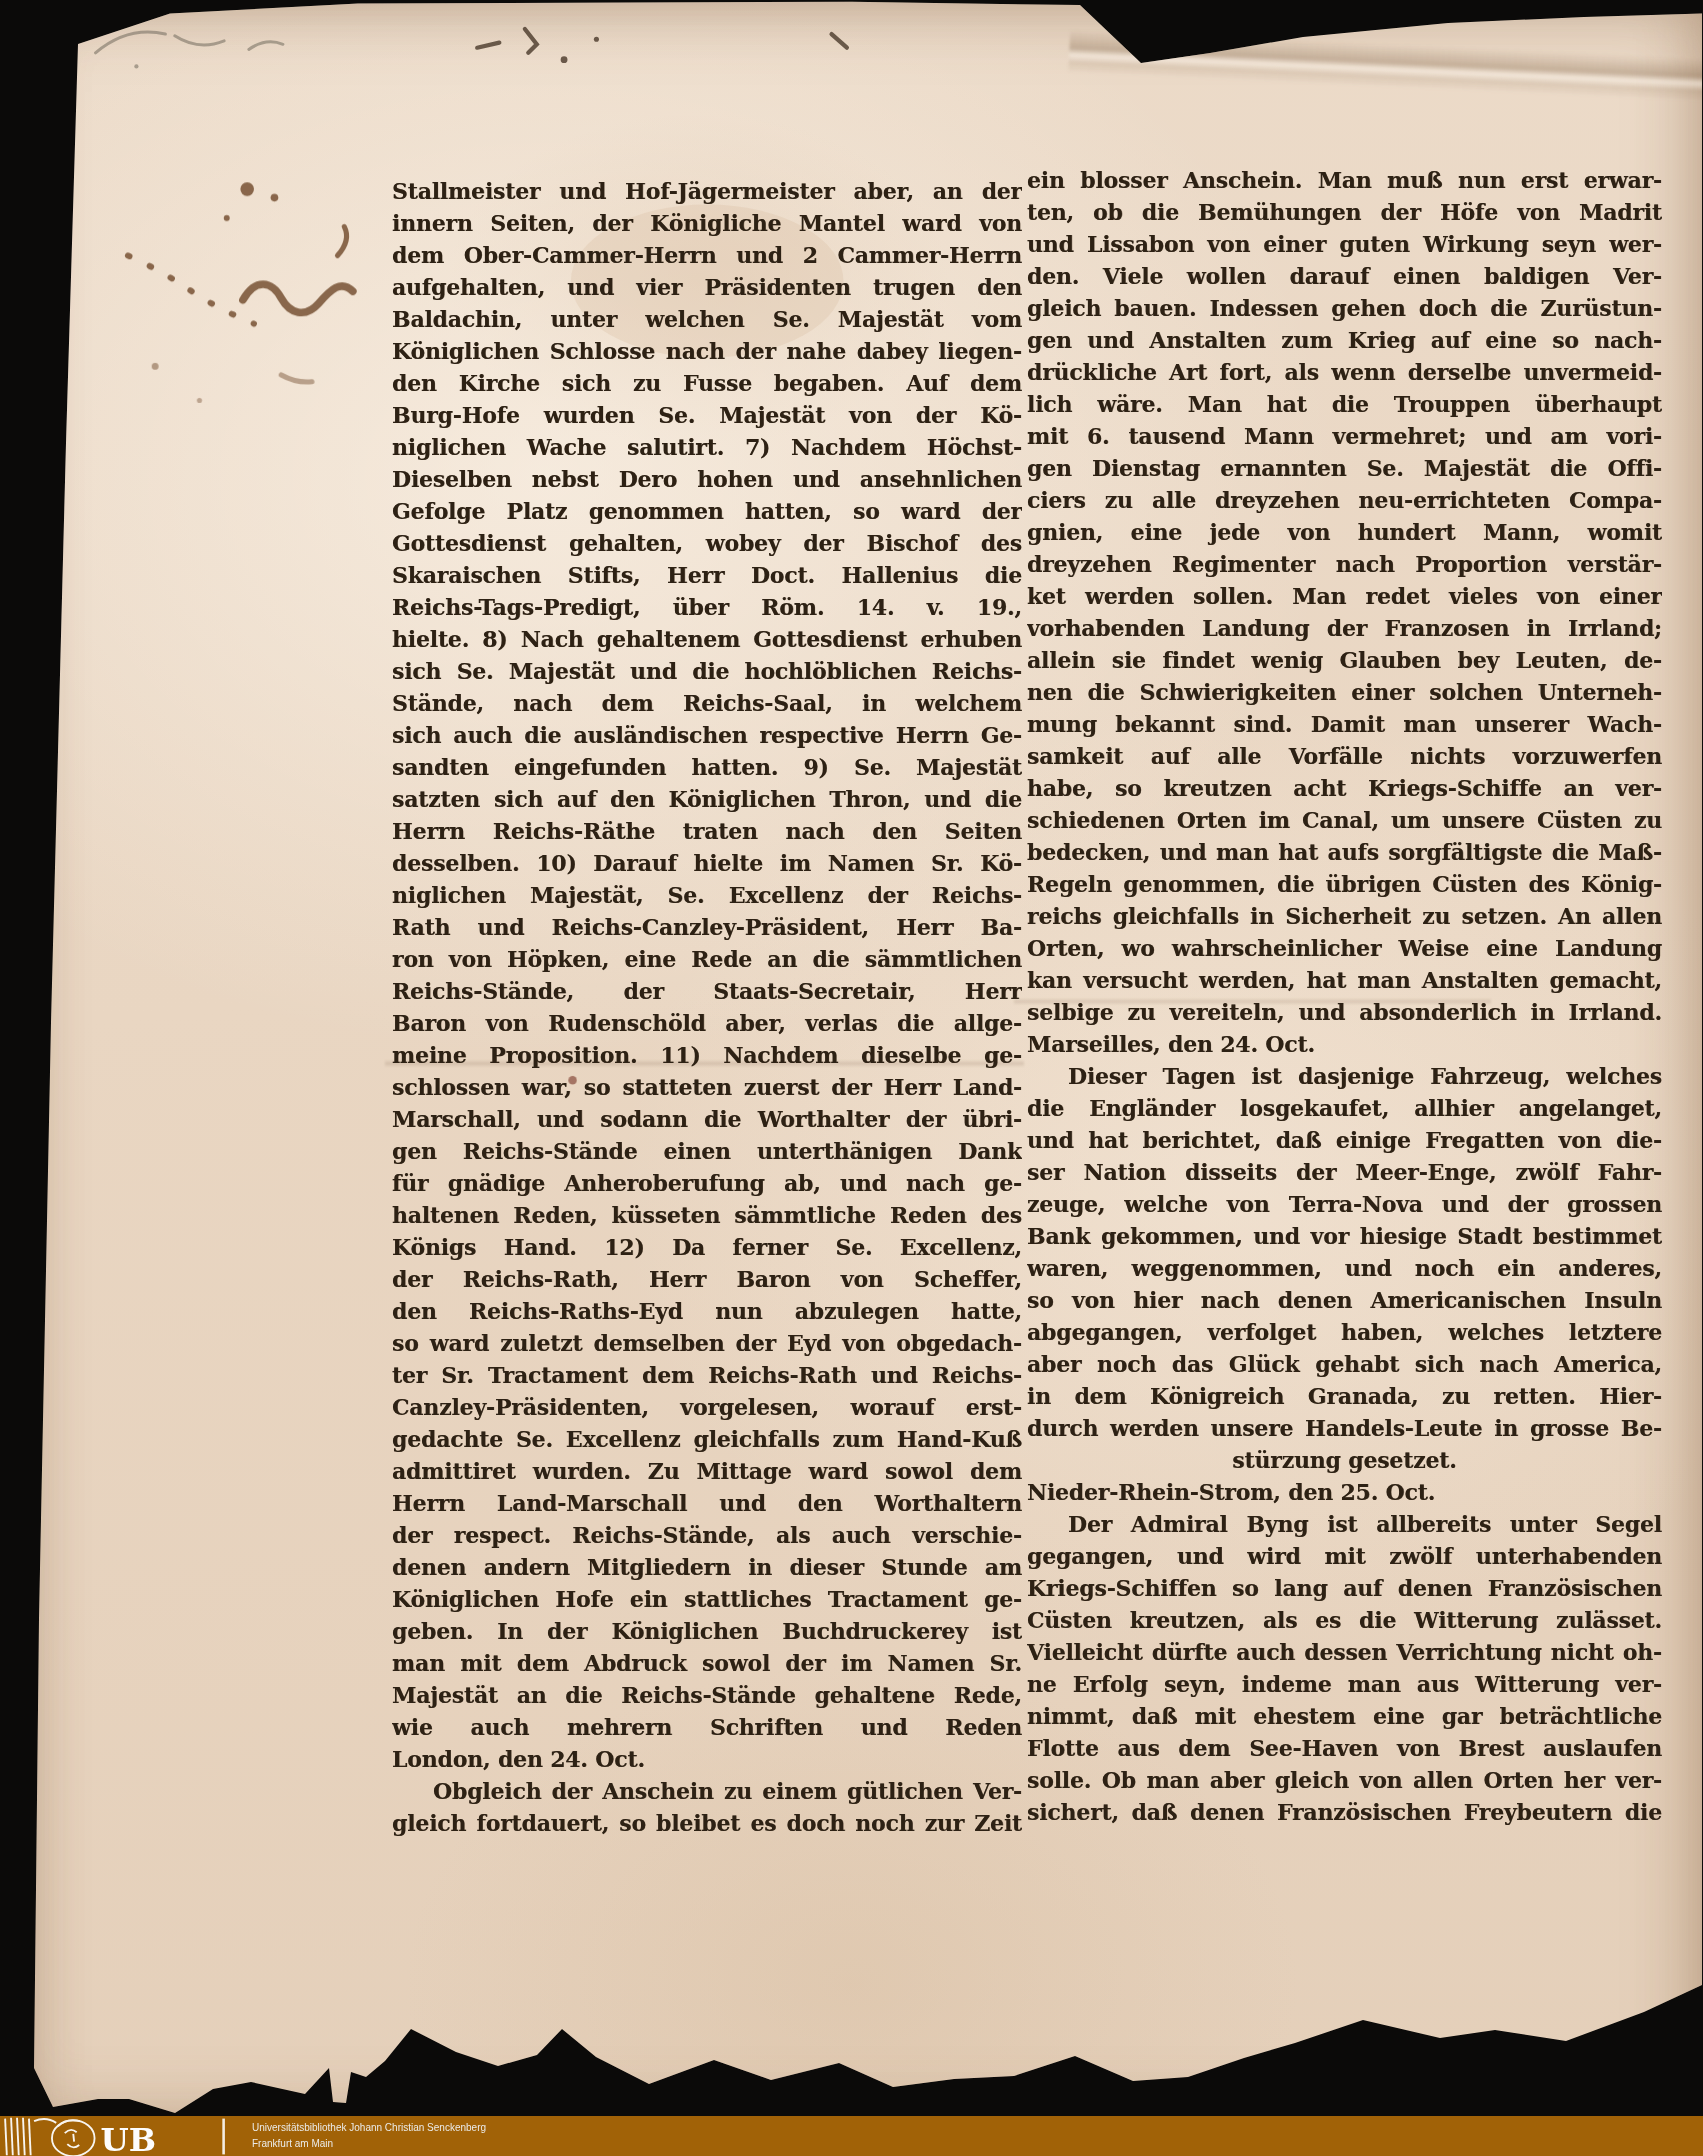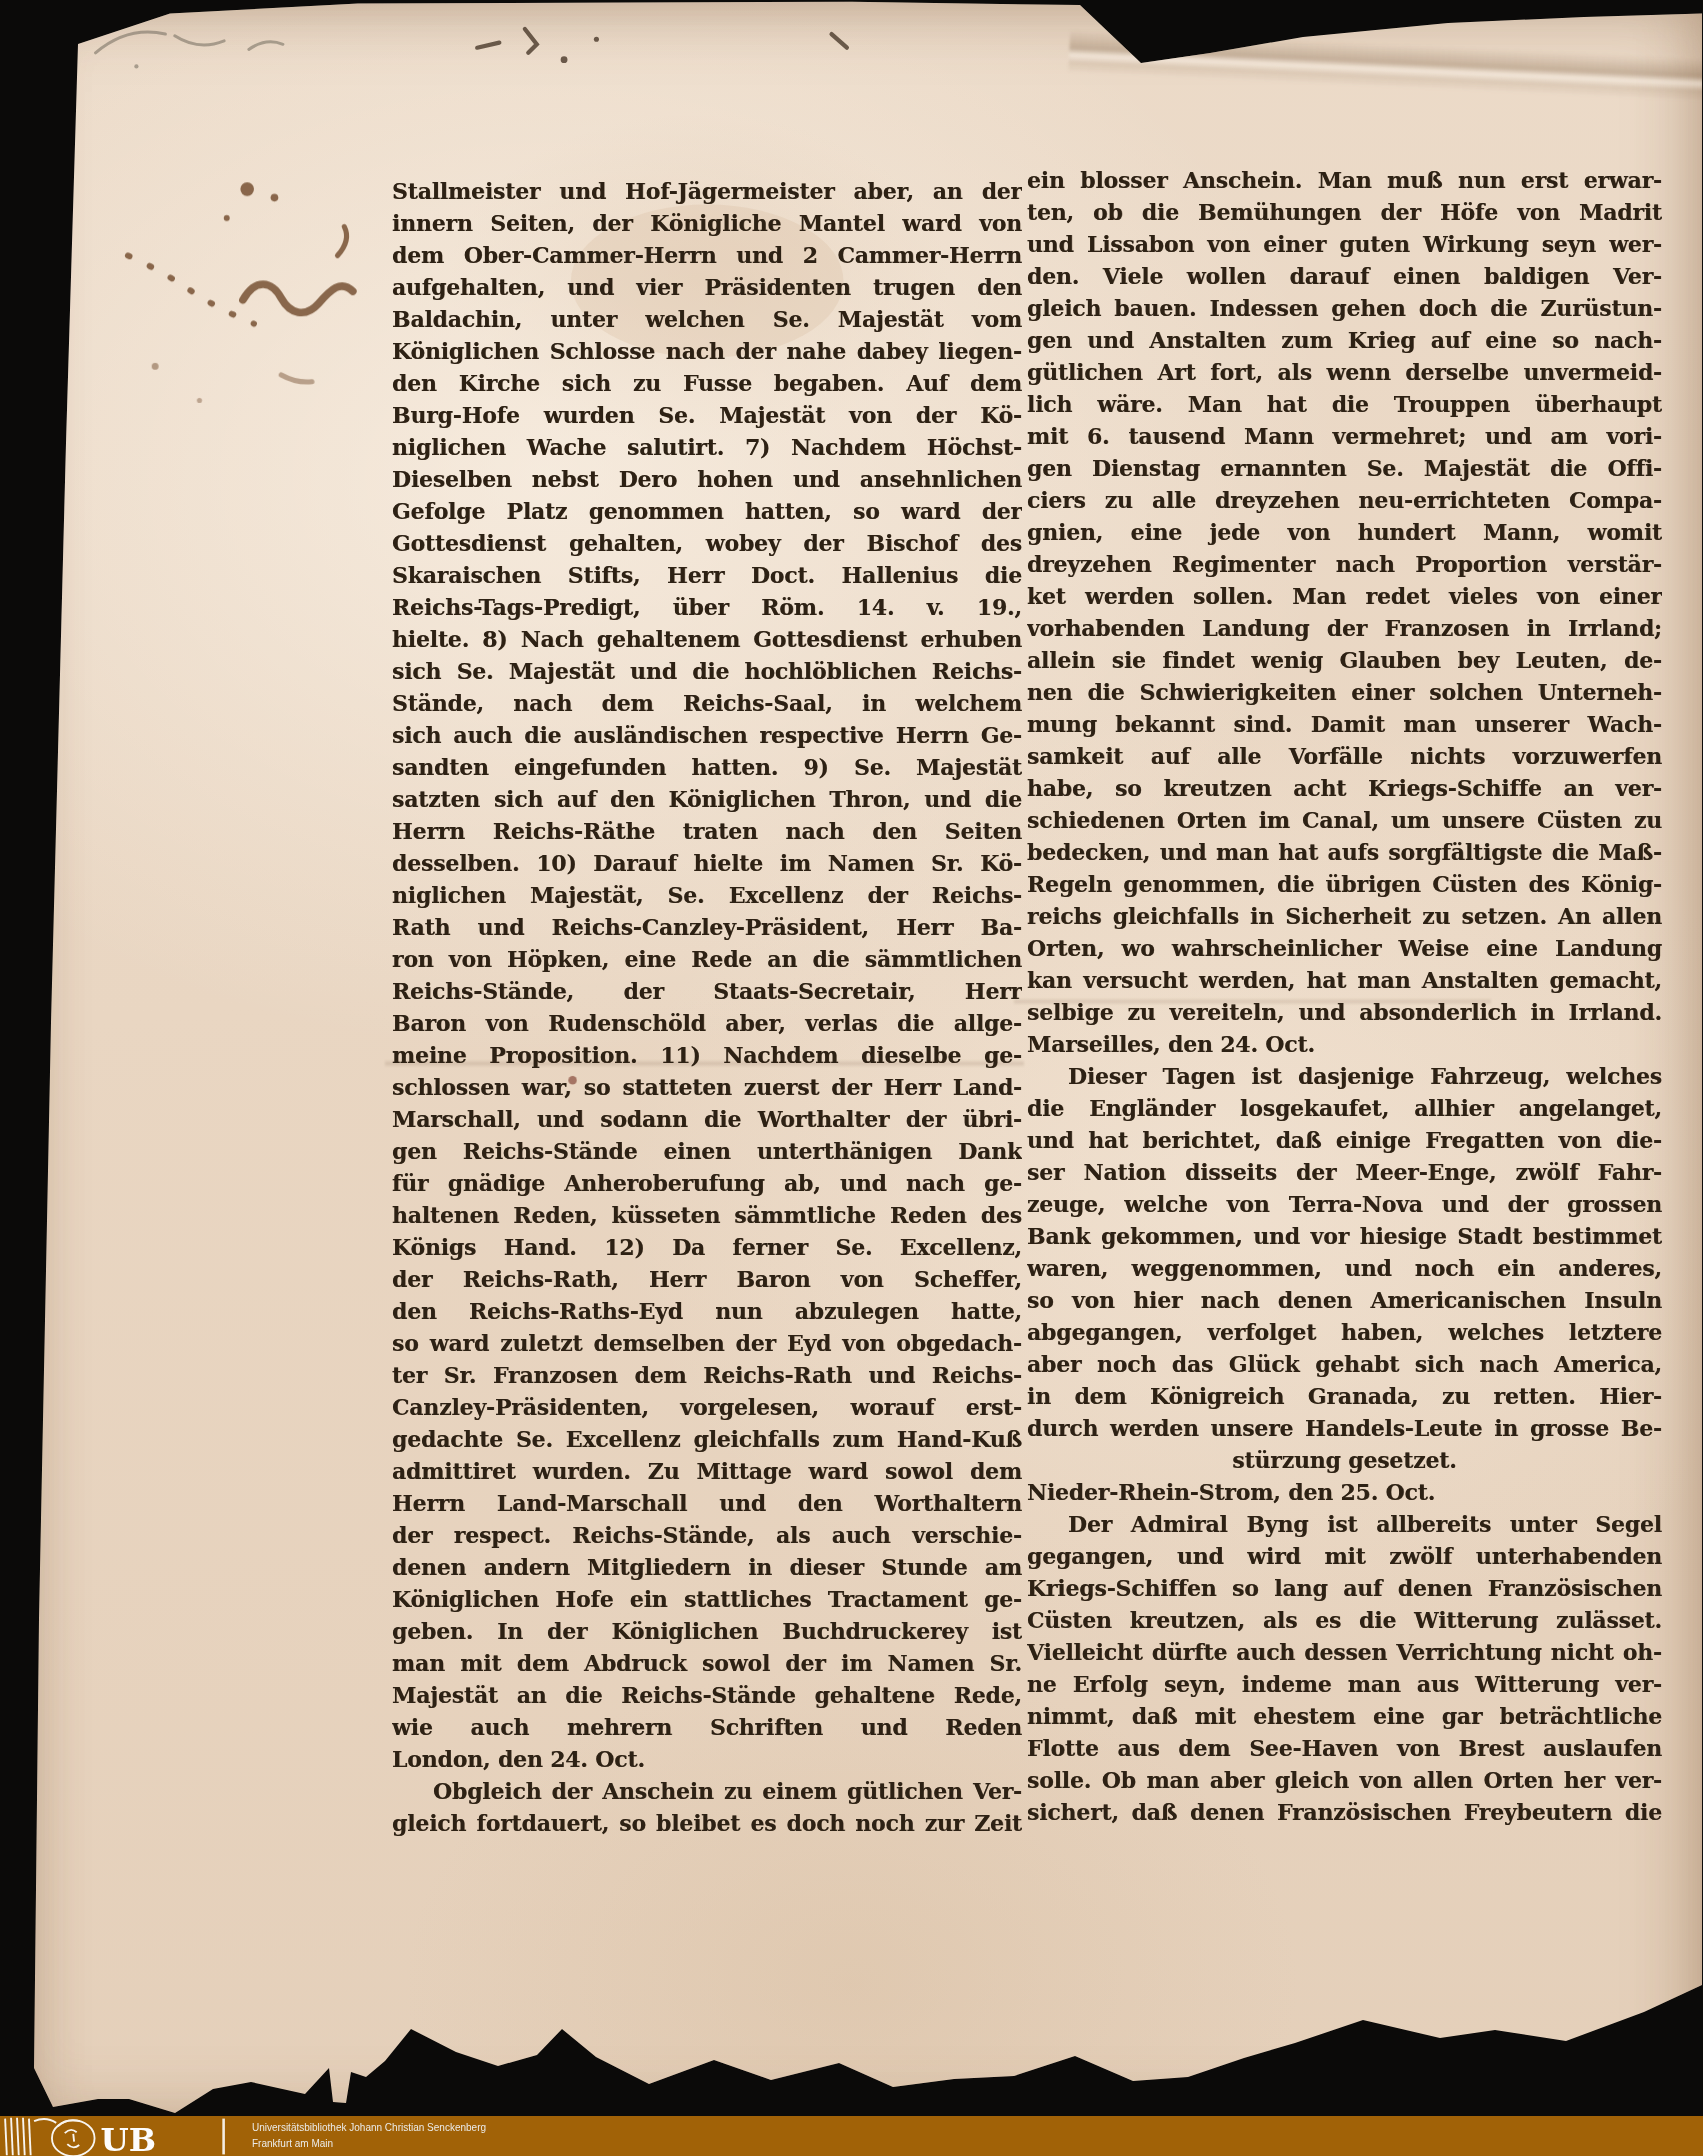--- a/index.html
+++ b/index.html
@@ -133,21 +133,21 @@
         <div class="line">meine Proposition. 11) Nachdem dieselbe ge-</div>
         <div class="line">schlossen war, so statteten zuerst der Herr Land-</div>
         <div class="line">Marschall, und sodann die Worthalter der übri-</div>
         <div class="line">gen Reichs-Stände einen unterthänigen Dank</div>
         <div class="line">für gnädige Anheroberufung ab, und nach ge-</div>
         <div class="line">haltenen Reden, küsseten sämmtliche Reden des</div>
         <div class="line">Königs Hand. 12) Da ferner Se. Excellenz,</div>
         <div class="line">der Reichs-Rath, Herr Baron von Scheffer,</div>
         <div class="line">den Reichs-Raths-Eyd nun abzulegen hatte,</div>
         <div class="line">so ward zuletzt demselben der Eyd von obgedach-</div>
-        <div class="line">ter Sr. Franzosen dem Reichs-Rath und Reichs-</div>
+        <div class="line">ter Sr. Tractament dem Reichs-Rath und Reichs-</div>
         <div class="line">Canzley-Präsidenten, vorgelesen, worauf erst-</div>
         <div class="line">gedachte Se. Excellenz gleichfalls zum Hand-Kuß</div>
         <div class="line">admittiret wurden. Zu Mittage ward sowol dem</div>
         <div class="line">Herrn Land-Marschall und den Worthaltern</div>
         <div class="line">der respect. Reichs-Stände, als auch verschie-</div>
         <div class="line">denen andern Mitgliedern in dieser Stunde am</div>
         <div class="line">Königlichen Hofe ein stattliches Tractament ge-</div>
         <div class="line">geben. In der Königlichen Buchdruckerey ist</div>
         <div class="line">man mit dem Abdruck sowol der im Namen Sr.</div>
         <div class="line">Majestät an die Reichs-Stände gehaltene Rede,</div>
@@ -156,21 +156,21 @@
         <div class="line indent">Obgleich der Anschein zu einem gütlichen Ver-</div>
         <div class="line">gleich fortdauert, so bleibet es doch noch zur Zeit</div>
       </div>
     <div class="col col-right">
         <div class="line">ein blosser Anschein. Man muß nun erst erwar-</div>
         <div class="line">ten, ob die Bemühungen der Höfe von Madrit</div>
         <div class="line">und Lissabon von einer guten Wirkung seyn wer-</div>
         <div class="line">den. Viele wollen darauf einen baldigen Ver-</div>
         <div class="line">gleich bauen. Indessen gehen doch die Zurüstun-</div>
         <div class="line">gen und Anstalten zum Krieg auf eine so nach-</div>
-        <div class="line">gütlichen Art fort, als wenn derselbe unvermeid-</div>
+        <div class="line">drückliche Art fort, als wenn derselbe unvermeid-</div>
         <div class="line">lich wäre. Man hat die Trouppen überhaupt</div>
         <div class="line">mit 6. tausend Mann vermehret; und am vori-</div>
         <div class="line">gen Dienstag ernannten Se. Majestät die Offi-</div>
         <div class="line">ciers zu alle dreyzehen neu-errichteten Compa-</div>
         <div class="line">gnien, eine jede von hundert Mann, womit</div>
         <div class="line">dreyzehen Regimenter nach Proportion verstär-</div>
         <div class="line">ket werden sollen. Man redet vieles von einer</div>
         <div class="line">vorhabenden Landung der Franzosen in Irrland;</div>
         <div class="line">allein sie findet wenig Glauben bey Leuten, de-</div>
         <div class="line">nen die Schwierigkeiten einer solchen Unterneh-</div>

